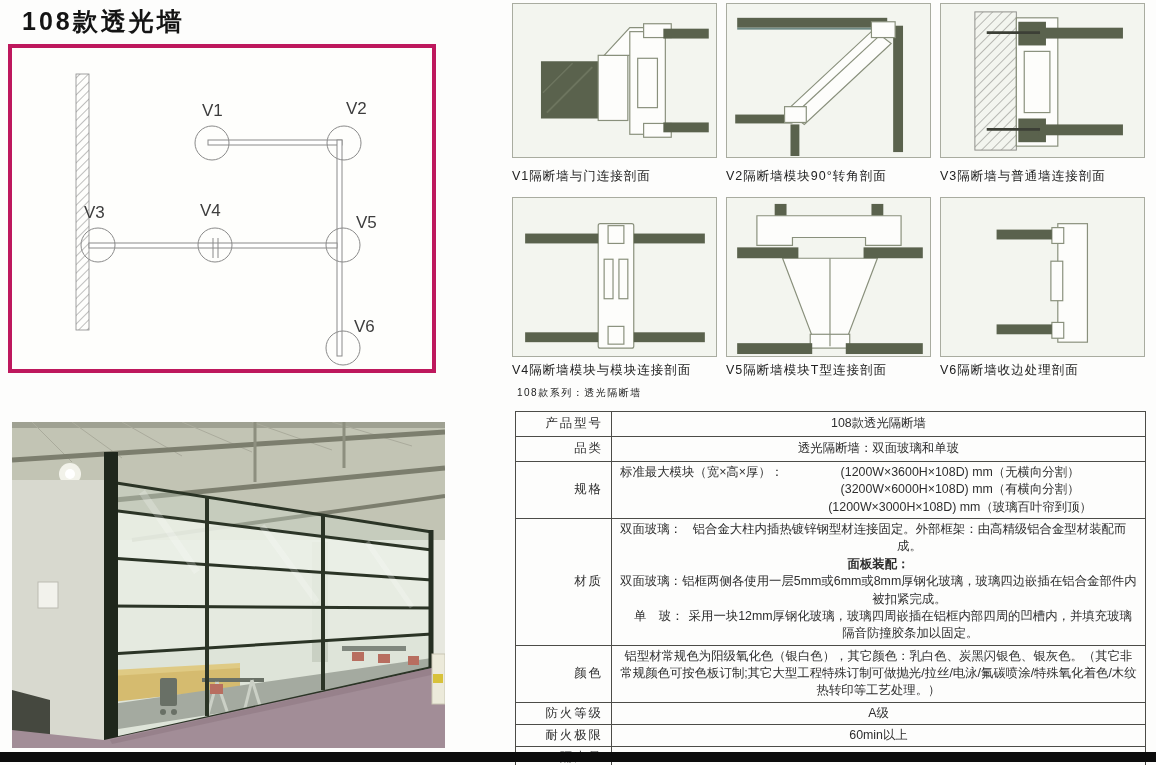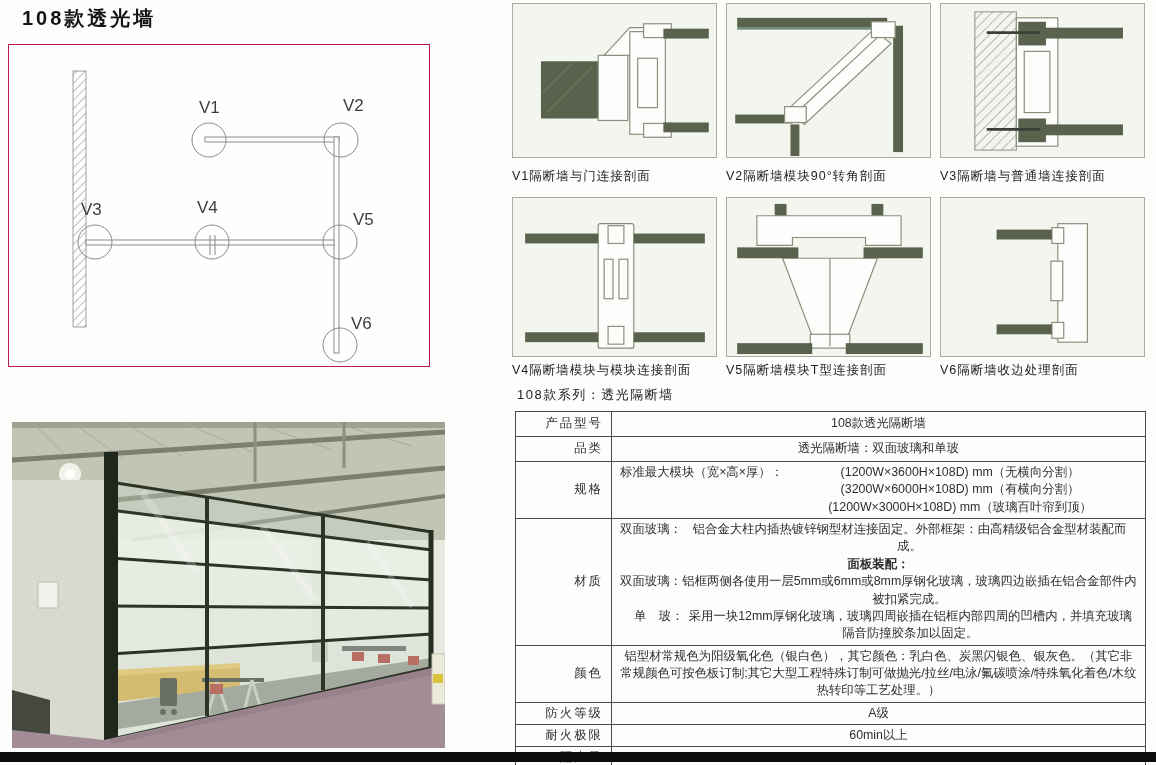--- a/index.html
+++ b/index.html
@@ -1,35 +1,35 @@
 <!DOCTYPE html>
 <html><head>
 <meta charset="utf-8">
 <style>
   html,body{margin:0;padding:0;background:#ffffff;}
   #page{position:relative;width:1156px;height:765px;background:#fdfdfc;overflow:hidden;
         font-family:"Liberation Sans","DejaVu Sans",sans-serif;color:#2b2b2b;}
 
-  .page-title{position:absolute;left:22px;top:5px;font-size:20px;font-weight:bold;
+  .page-title{position:absolute;left:22px;top:5px;font-size:25px;font-weight:bold;
               color:#141414;letter-spacing:3px;}
 
   .plan-box{position:absolute;left:8px;top:44px;width:420px;height:321px;
-            border:1px solid #be185d;background:#fefefc;}
+            border:4px solid #be185d;background:#fefefc;}
 
   .panel{position:absolute;width:205px;border:1px solid #a9aca0;background:#f3f5ef;box-sizing:border-box;}
   .panel svg{display:block;width:100%;height:100%;}
   .row1{top:3px;height:155px;}
   .row2{top:197px;height:160px;}
   .px1{left:512px;} .px2{left:726px;} .px3{left:940px;}
 
   .caption{position:absolute;width:205px;text-align:left;font-size:12.5px;color:#222;
            letter-spacing:1px;white-space:nowrap;}
   .cap-row1{top:168px;} .cap-row2{top:362px;}
 
-  .series-note{position:absolute;left:517px;top:386px;font-size:13px;color:#222;letter-spacing:1.5px;}
+  .series-note{position:absolute;left:517px;top:386px;font-size:10px;color:#222;letter-spacing:1.5px;}
 
   table.spec{position:absolute;left:515px;top:411px;width:631px;border-collapse:collapse;
              font-size:12.4px;line-height:1.4;color:#2e2e2e;table-layout:fixed;}
   table.spec td{border:1px solid #4c4c48;padding:2px 8px;vertical-align:middle;}
   td.lbl{width:96px;text-align:right;letter-spacing:2px;padding:2px 2px;}
   td.val{text-align:center;}
   .flexline{display:flex;align-items:flex-start;}
   .flexline .k{white-space:nowrap;flex:0 0 auto;}
   .flexline .t{flex:1 1 auto;}
   .bold{font-weight:bold;}

